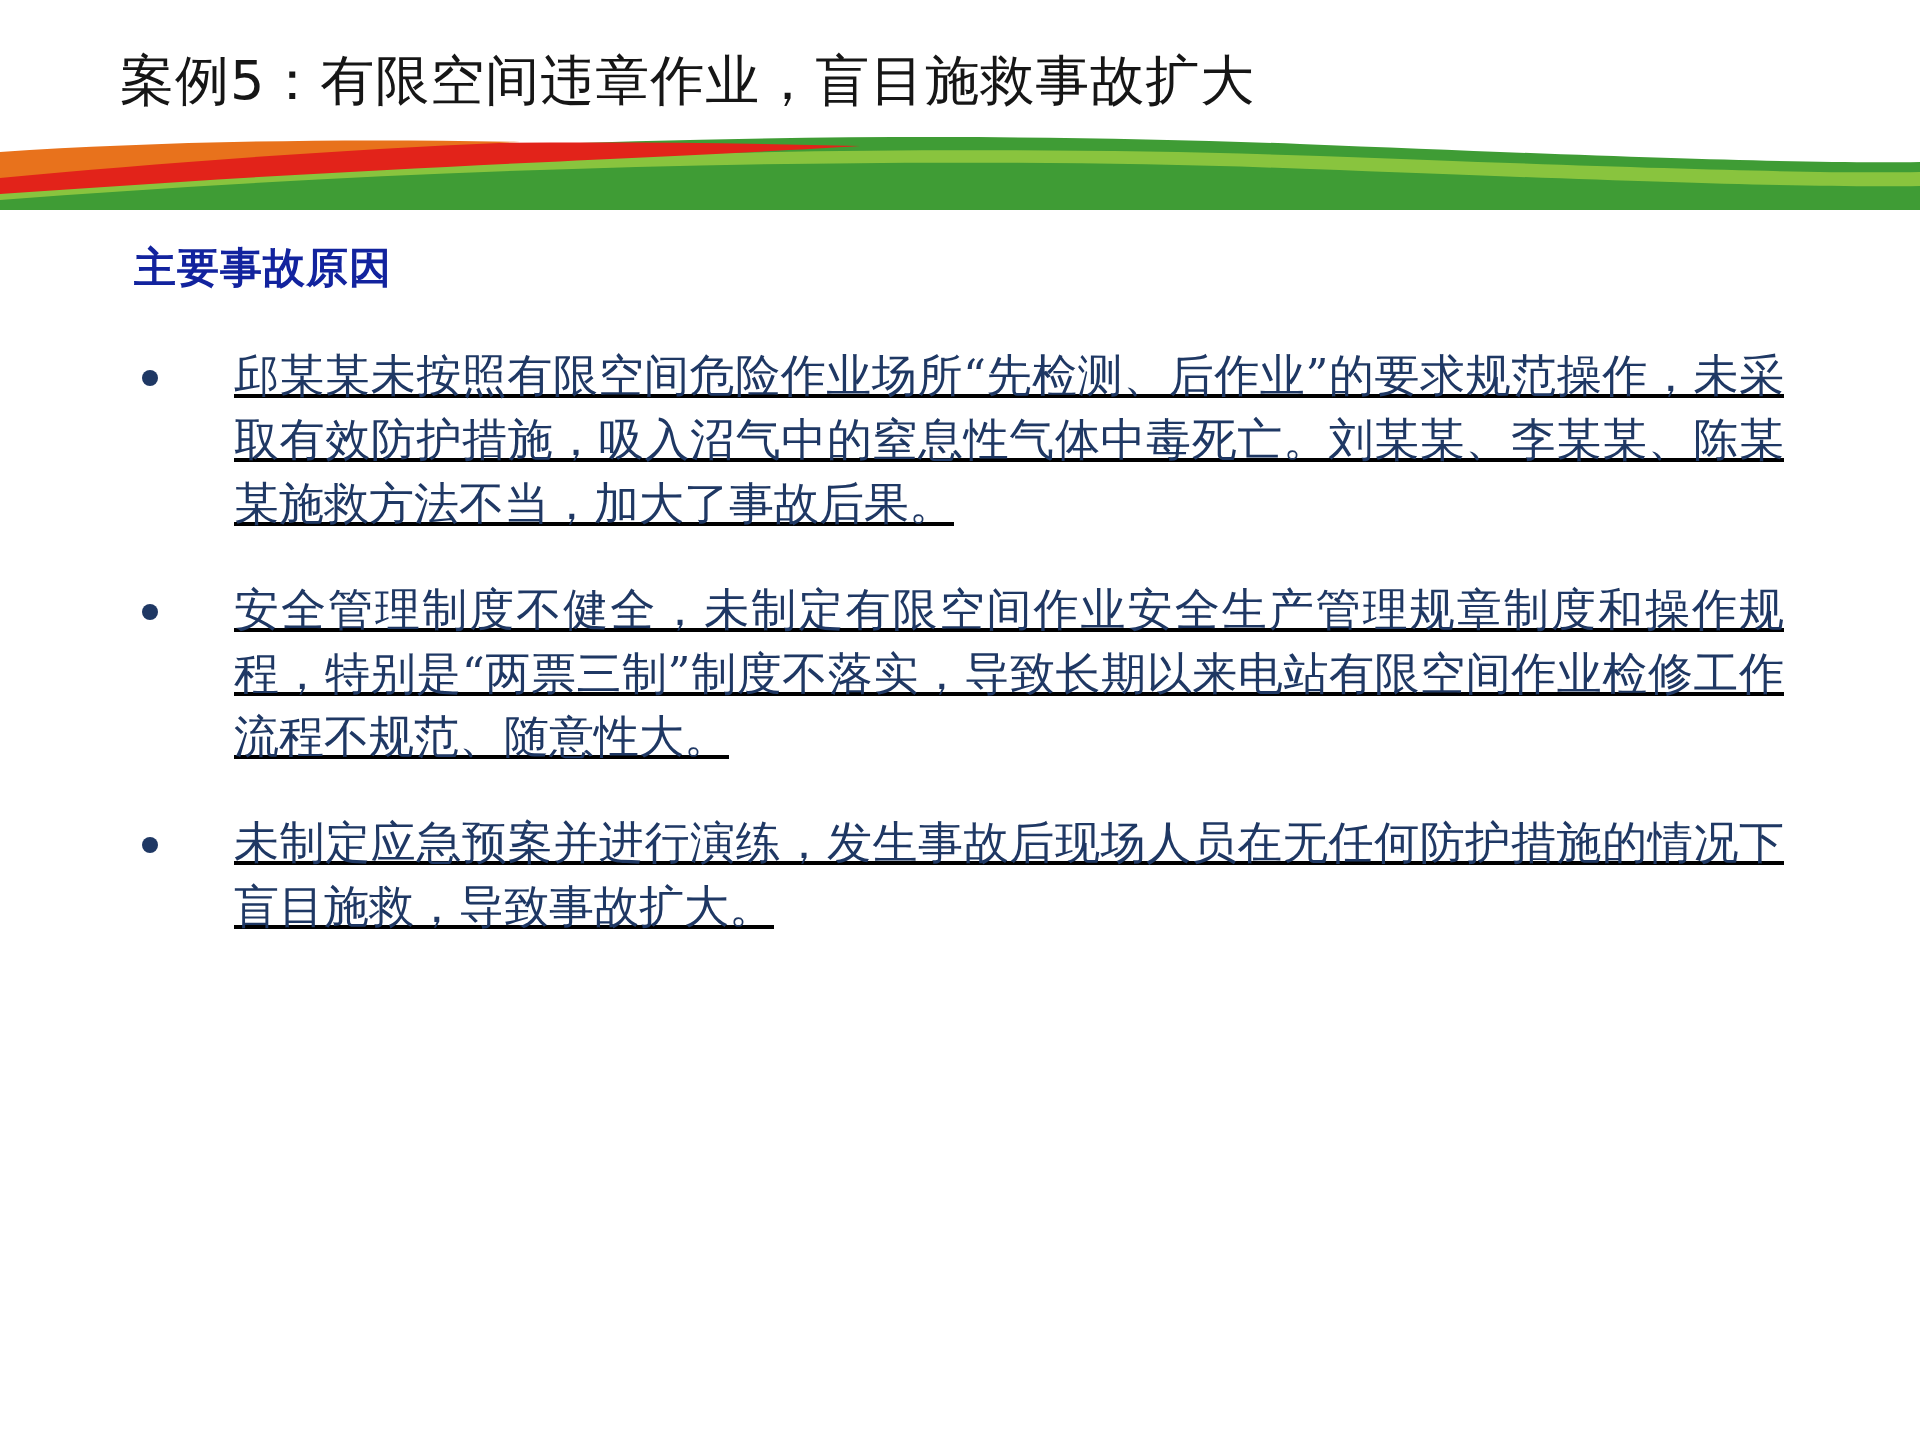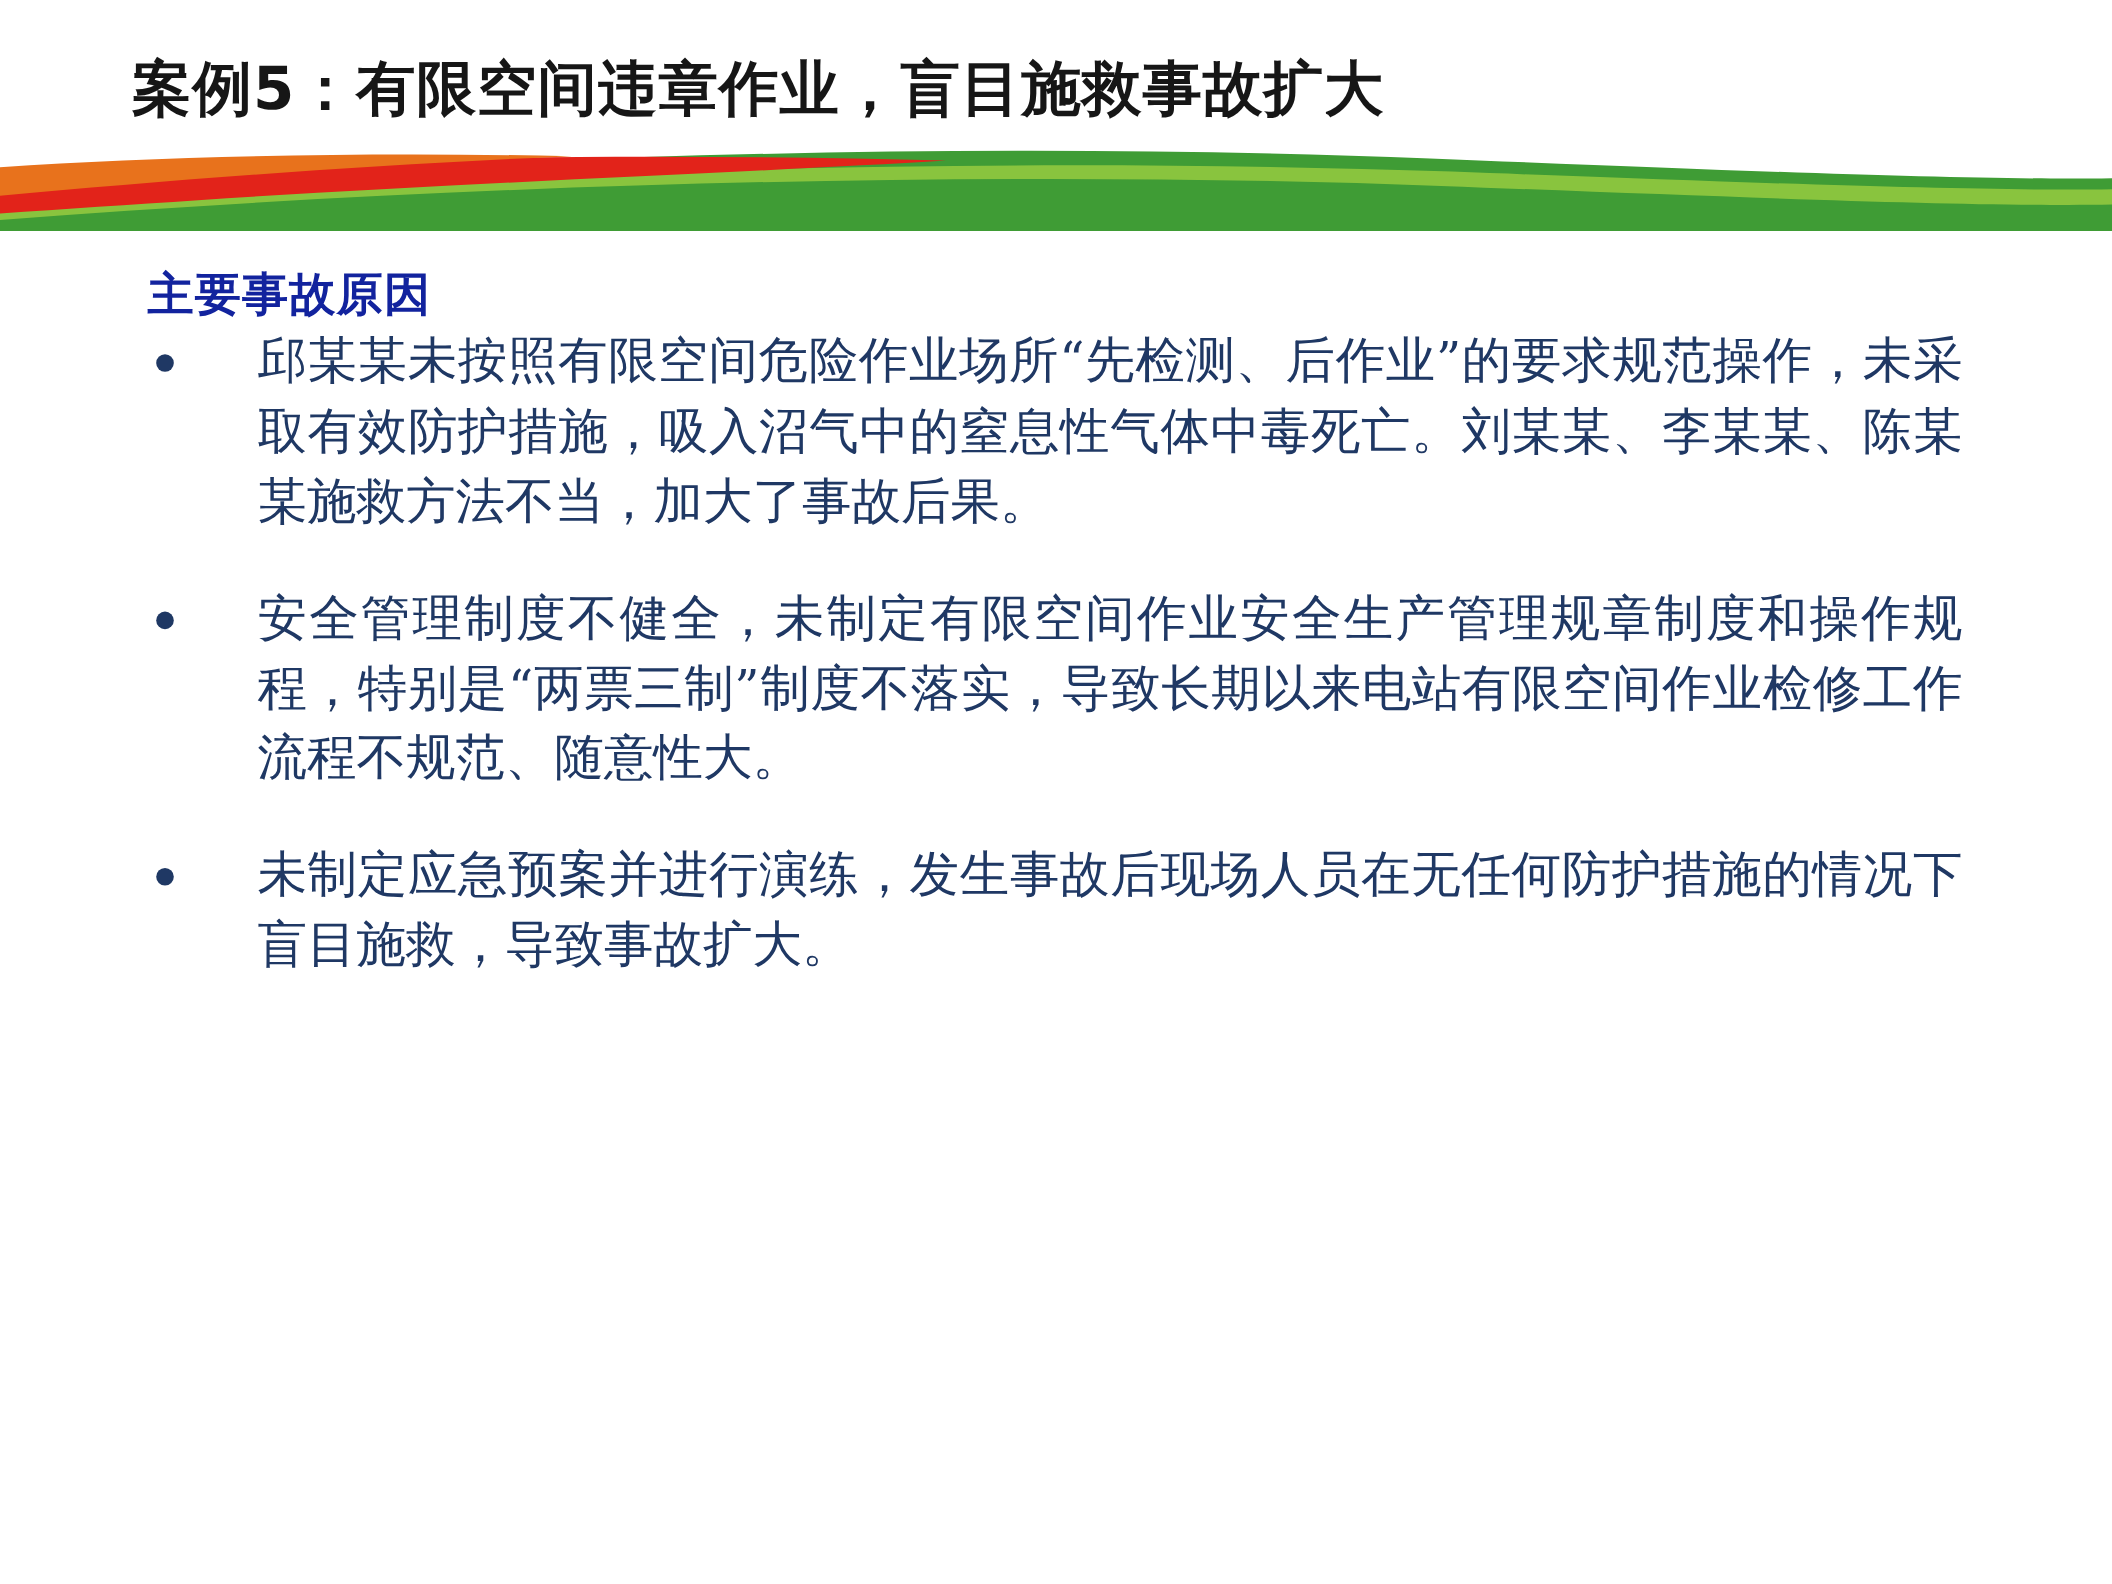--- a/index.html
+++ b/index.html
@@ -28,21 +28,21 @@
     width: 1920px;
     height: 160px;
   }
 
   .slide-title {
     position: absolute;
     left: 120px;
     top: 45px;
     font-family: "DejaVu Sans", "Liberation Sans", sans-serif;
     font-size: 54px;
-    font-weight: 700;
+    font-weight: 400;
     color: #161616;
     letter-spacing: 1px;
     white-space: nowrap;
   }
 
   
   .swoosh {
     position: absolute;
     left: 0;
     top: 130px;
@@ -62,23 +62,25 @@
   .section-heading {
     margin-left: 120px;
     font-family: "DejaVu Sans", "Liberation Sans", sans-serif;
     font-size: 42px;
     font-weight: bold;
     color: #12239e;
     letter-spacing: 1px;
   }
 
   .bullet-list {
+    margin-top: 48px;
     margin-left: 120px;
     width: 1650px;
     list-style: none;
+    text-decoration: underline;
   }
 
   .bullet-item {
     position: relative;
     padding-left: 100px;
     margin-bottom: 42px;
     font-family: "DejaVu Serif", "Liberation Serif", serif;
     font-size: 45px;
     line-height: 1.42;
     color: #1f3864;

